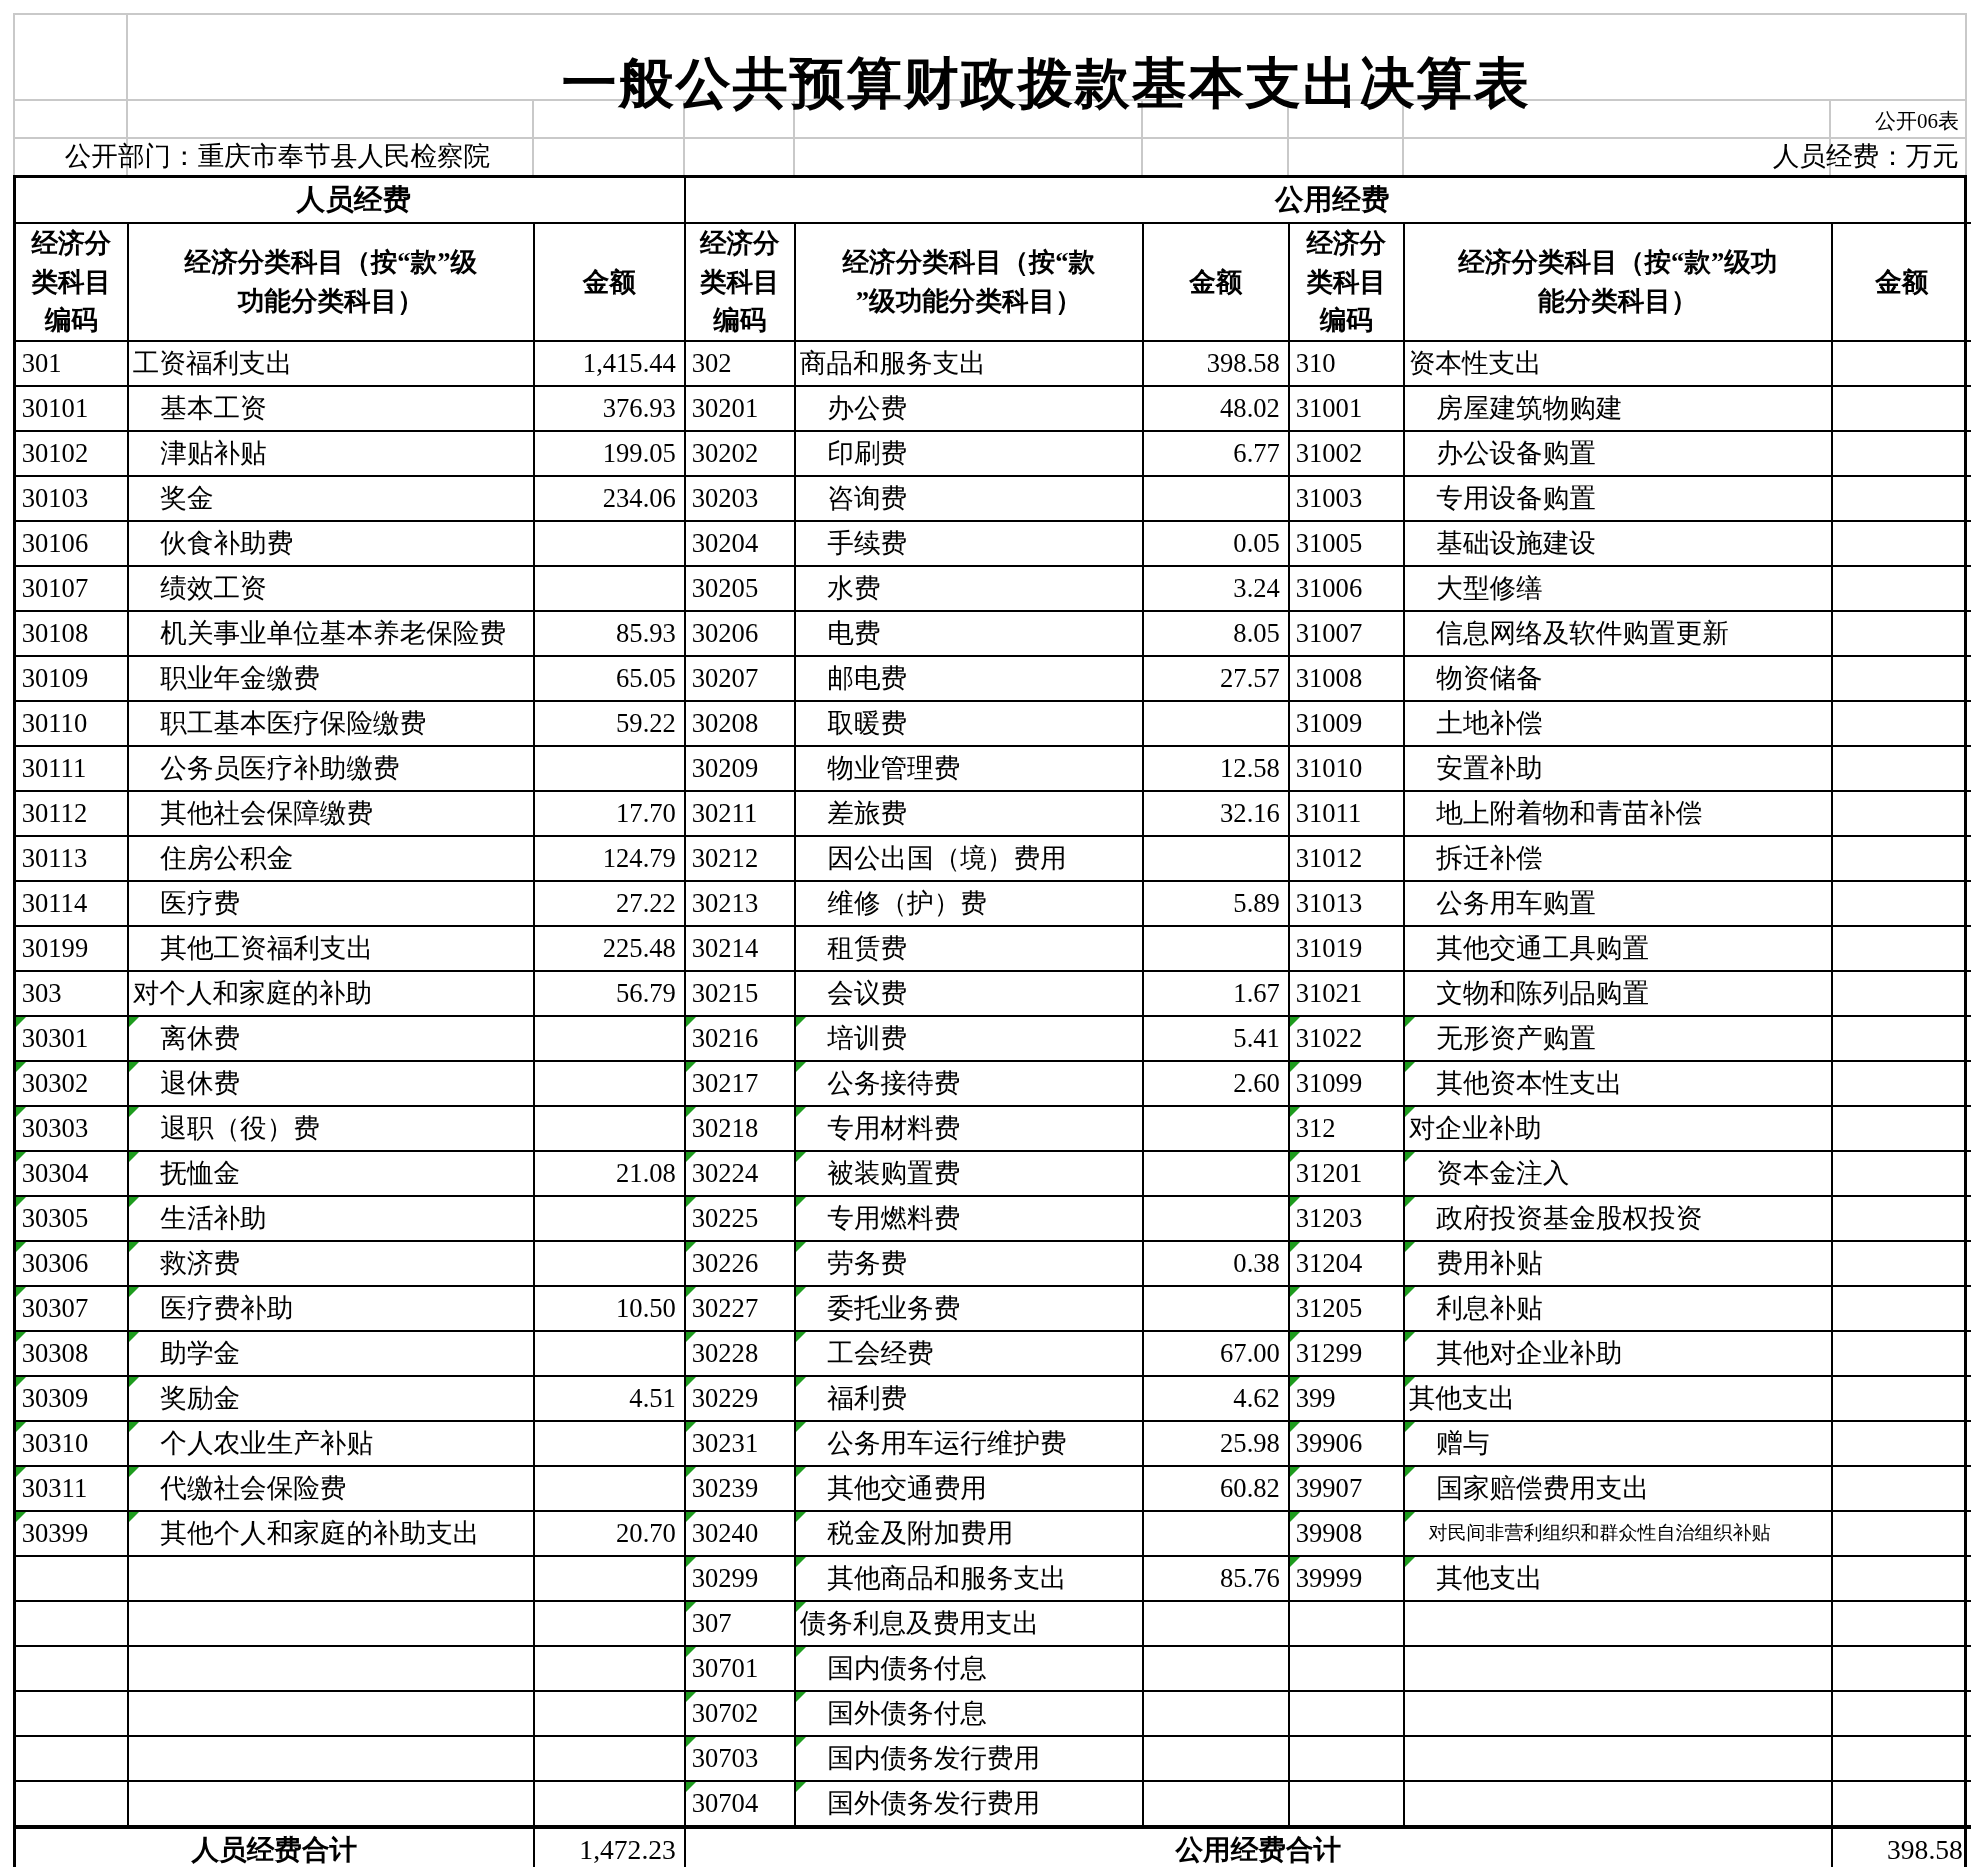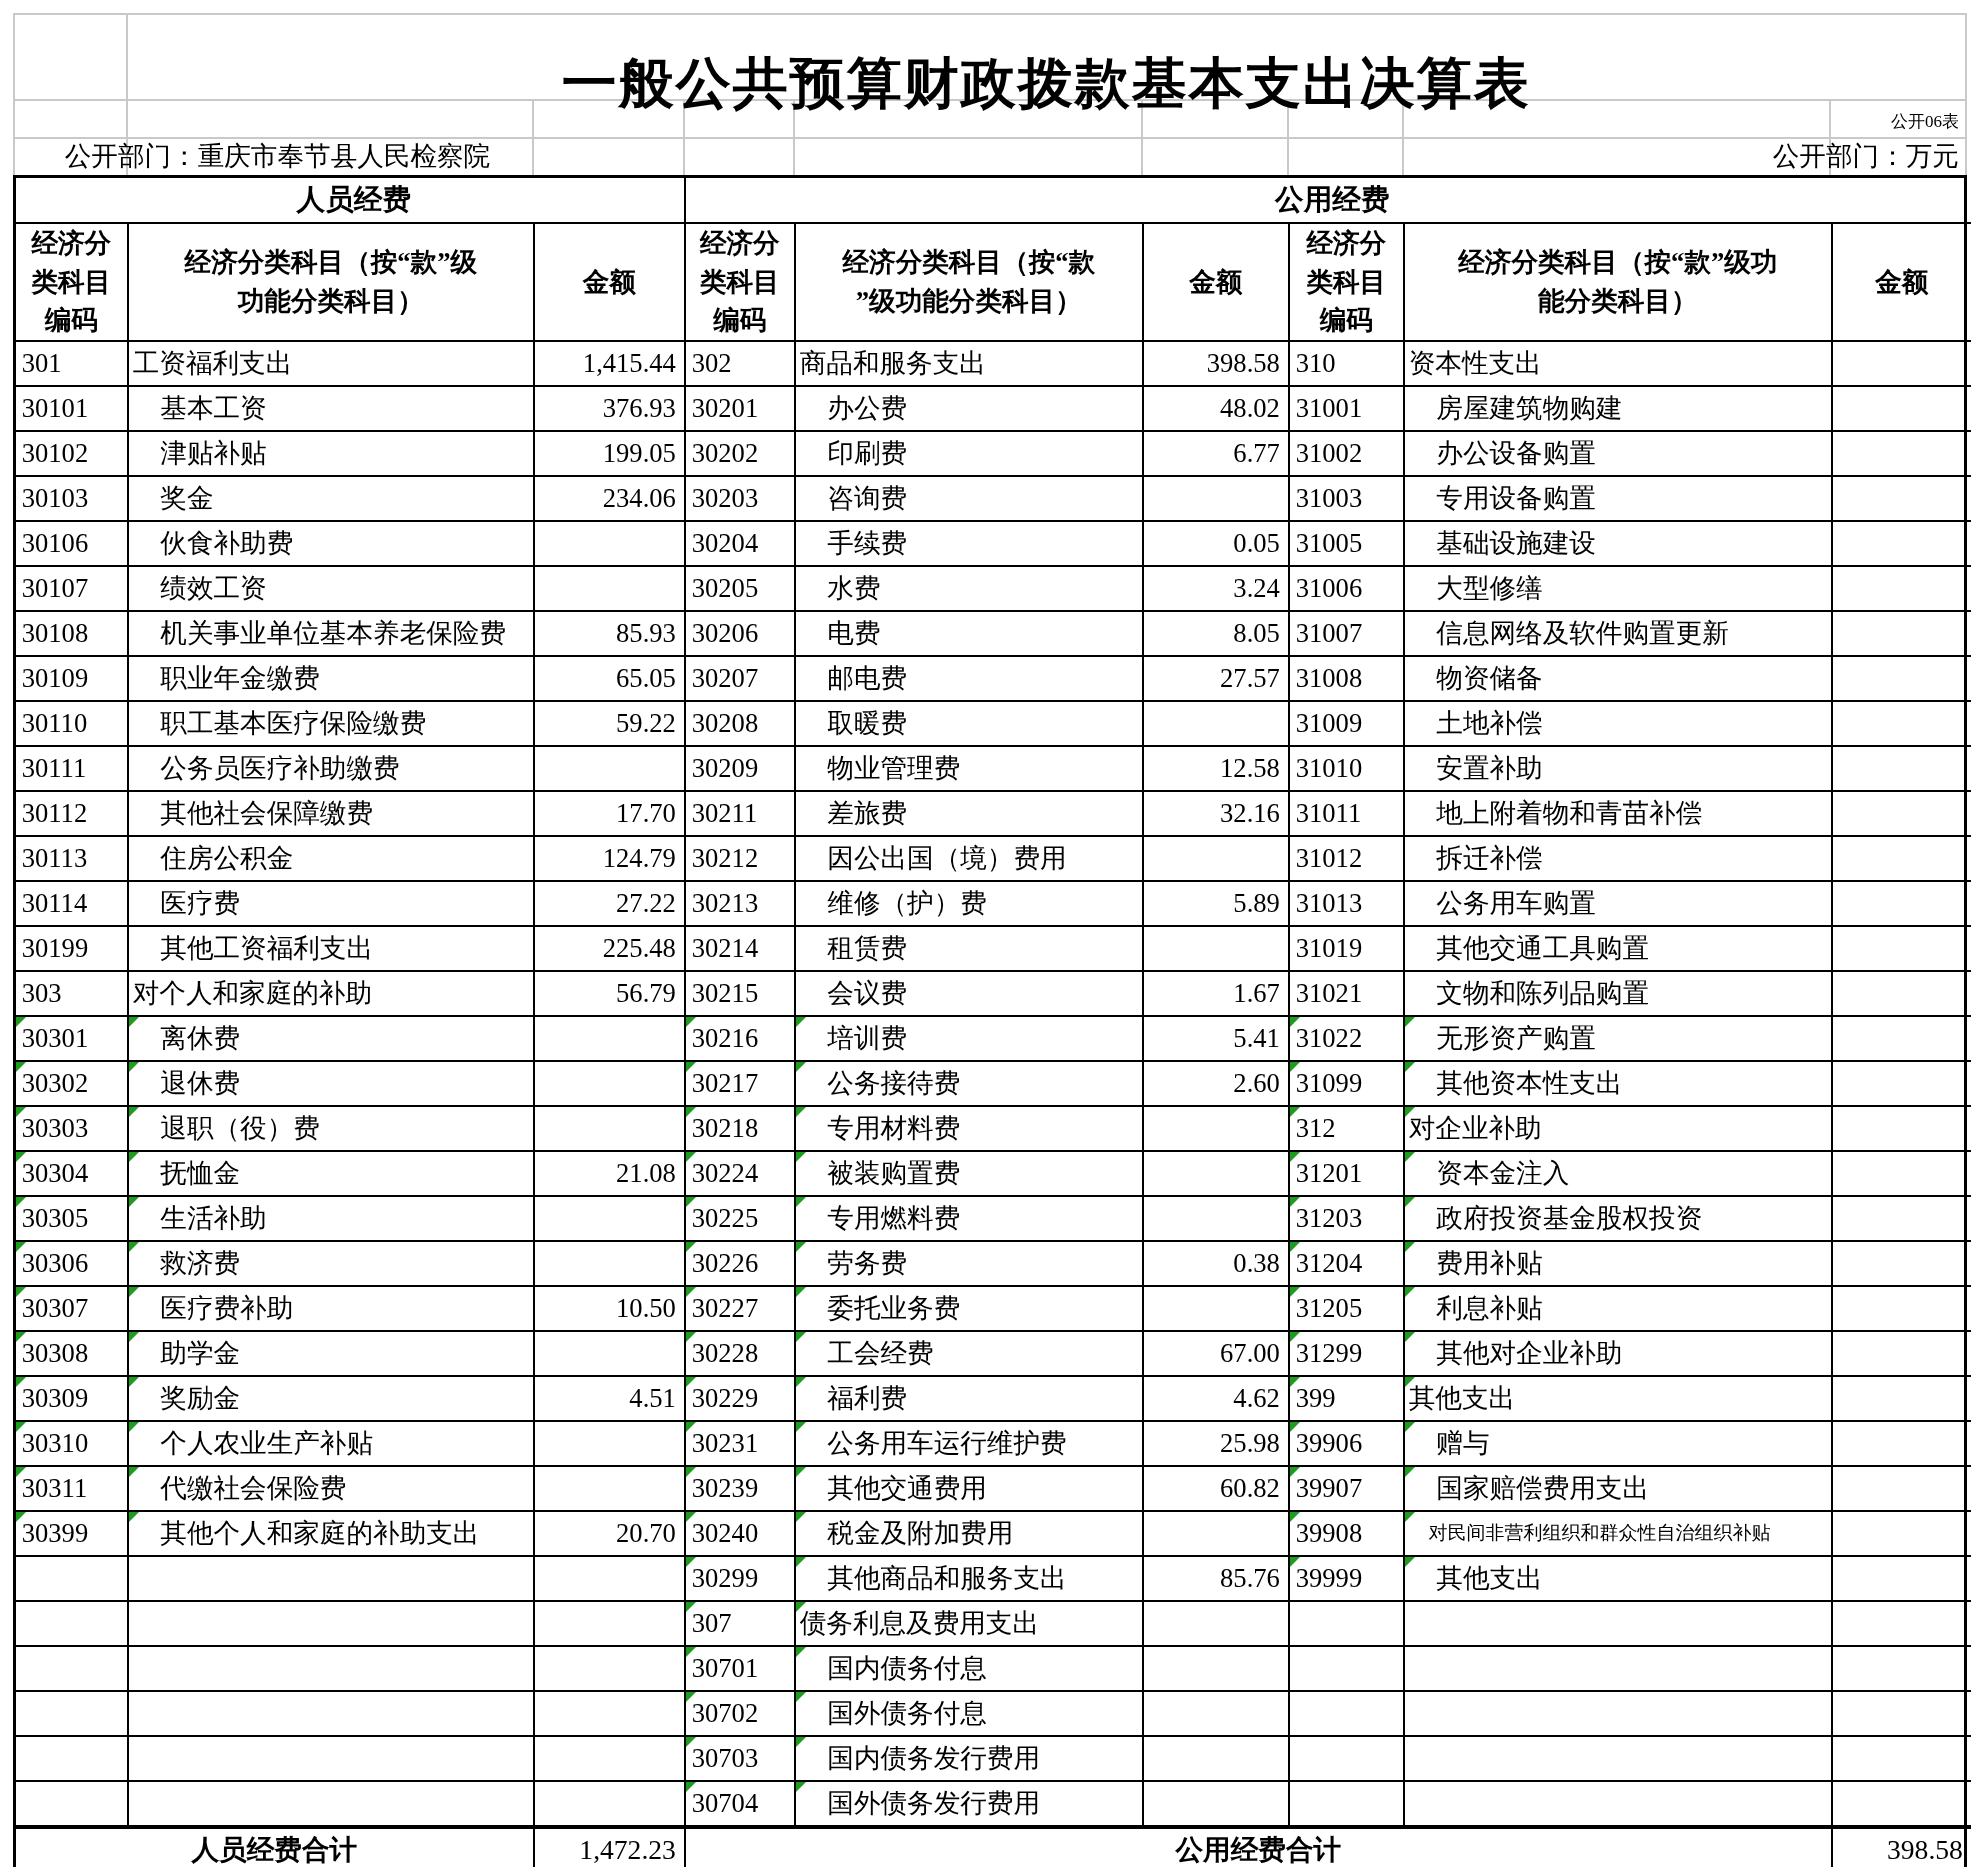--- a/index.html
+++ b/index.html
@@ -4,21 +4,21 @@
 <style>
   html,body{margin:0;padding:0;background:#fff;width:1980px;height:1868px;overflow:hidden;}
   body{font-family:"Liberation Serif","DejaVu Serif",serif;color:#000;}
   .sheet{position:absolute;left:12.8px;top:12.8px;width:1954px;}
   
   .topArea{position:relative;height:162px;}
   .hline{position:absolute;left:0;width:1954px;height:0;border-top:2px solid #c9c9c9;}
   .vline{position:absolute;width:0;border-left:2px solid #c9c9c9;}
   .titleCell{position:absolute;left:113px;top:2px;width:1841px;height:83px;
     display:flex;align-items:center;justify-content:center;font-size:55px;font-weight:bold;letter-spacing:2px;margin-top:28px;}
-  .sheetLabel{position:absolute;right:7.9px;top:90px;height:37px;display:flex;align-items:center;font-size:17px;}
+  .sheetLabel{position:absolute;right:7.9px;top:90px;height:37px;display:flex;align-items:center;font-size:21px;}
   .deptLabel{position:absolute;left:4.9px;top:126px;height:35px;display:flex;align-items:center;font-size:26.6px;margin-left:47px;}
   .unitLabel{position:absolute;right:7.9px;top:126px;height:35px;display:flex;align-items:center;font-size:26.6px;}
   
   .tbl{display:grid;grid-template-columns:113px 406px 151px 110px 348px 146px 115px 428px 138px;
        border:3px solid #000;background:#fff;}
   .cell{border-right:2px solid #000;border-bottom:2px solid #000;display:flex;align-items:center;
         position:relative;font-size:26.6px;overflow:hidden;white-space:nowrap;}
   .lastcol{border-right:none;}
   .ghead{height:44px;justify-content:center;font-weight:bold;font-size:28.6px;padding-left:8px;}
   .chead{height:116px;justify-content:center;text-align:center;font-weight:bold;font-size:26.6px;
@@ -48,21 +48,21 @@
     <div class="vline" style="left:519px;top:86px;height:76px;"></div>
     <div class="vline" style="left:670px;top:86px;height:76px;"></div>
     <div class="vline" style="left:780px;top:86px;height:76px;"></div>
     <div class="vline" style="left:1128px;top:86px;height:76px;"></div>
     <div class="vline" style="left:1274px;top:86px;height:76px;"></div>
     <div class="vline" style="left:1389px;top:86px;height:76px;"></div>
     <div class="vline" style="left:1816px;top:86px;height:76px;"></div>
     <div class="titleCell">一般公共预算财政拨款基本支出决算表</div>
     <div class="sheetLabel">公开06表</div>
     <div class="deptLabel">公开部门：重庆市奉节县人民检察院</div>
-    <div class="unitLabel">公开部门：万元</div>
+    <div class="unitLabel">人员经费：万元</div>
   </div>
 
   <div class="tbl" id="tbl">
     <div class="cell ghead" style="grid-column:span 3;">人员经费</div>
     <div class="cell ghead lastcol" style="grid-column:span 6;">公用经费</div>
 
     <div class="cell chead">经济分
 类科目
 编码</div>
     <div class="cell chead">经济分类科目（按“款”级

